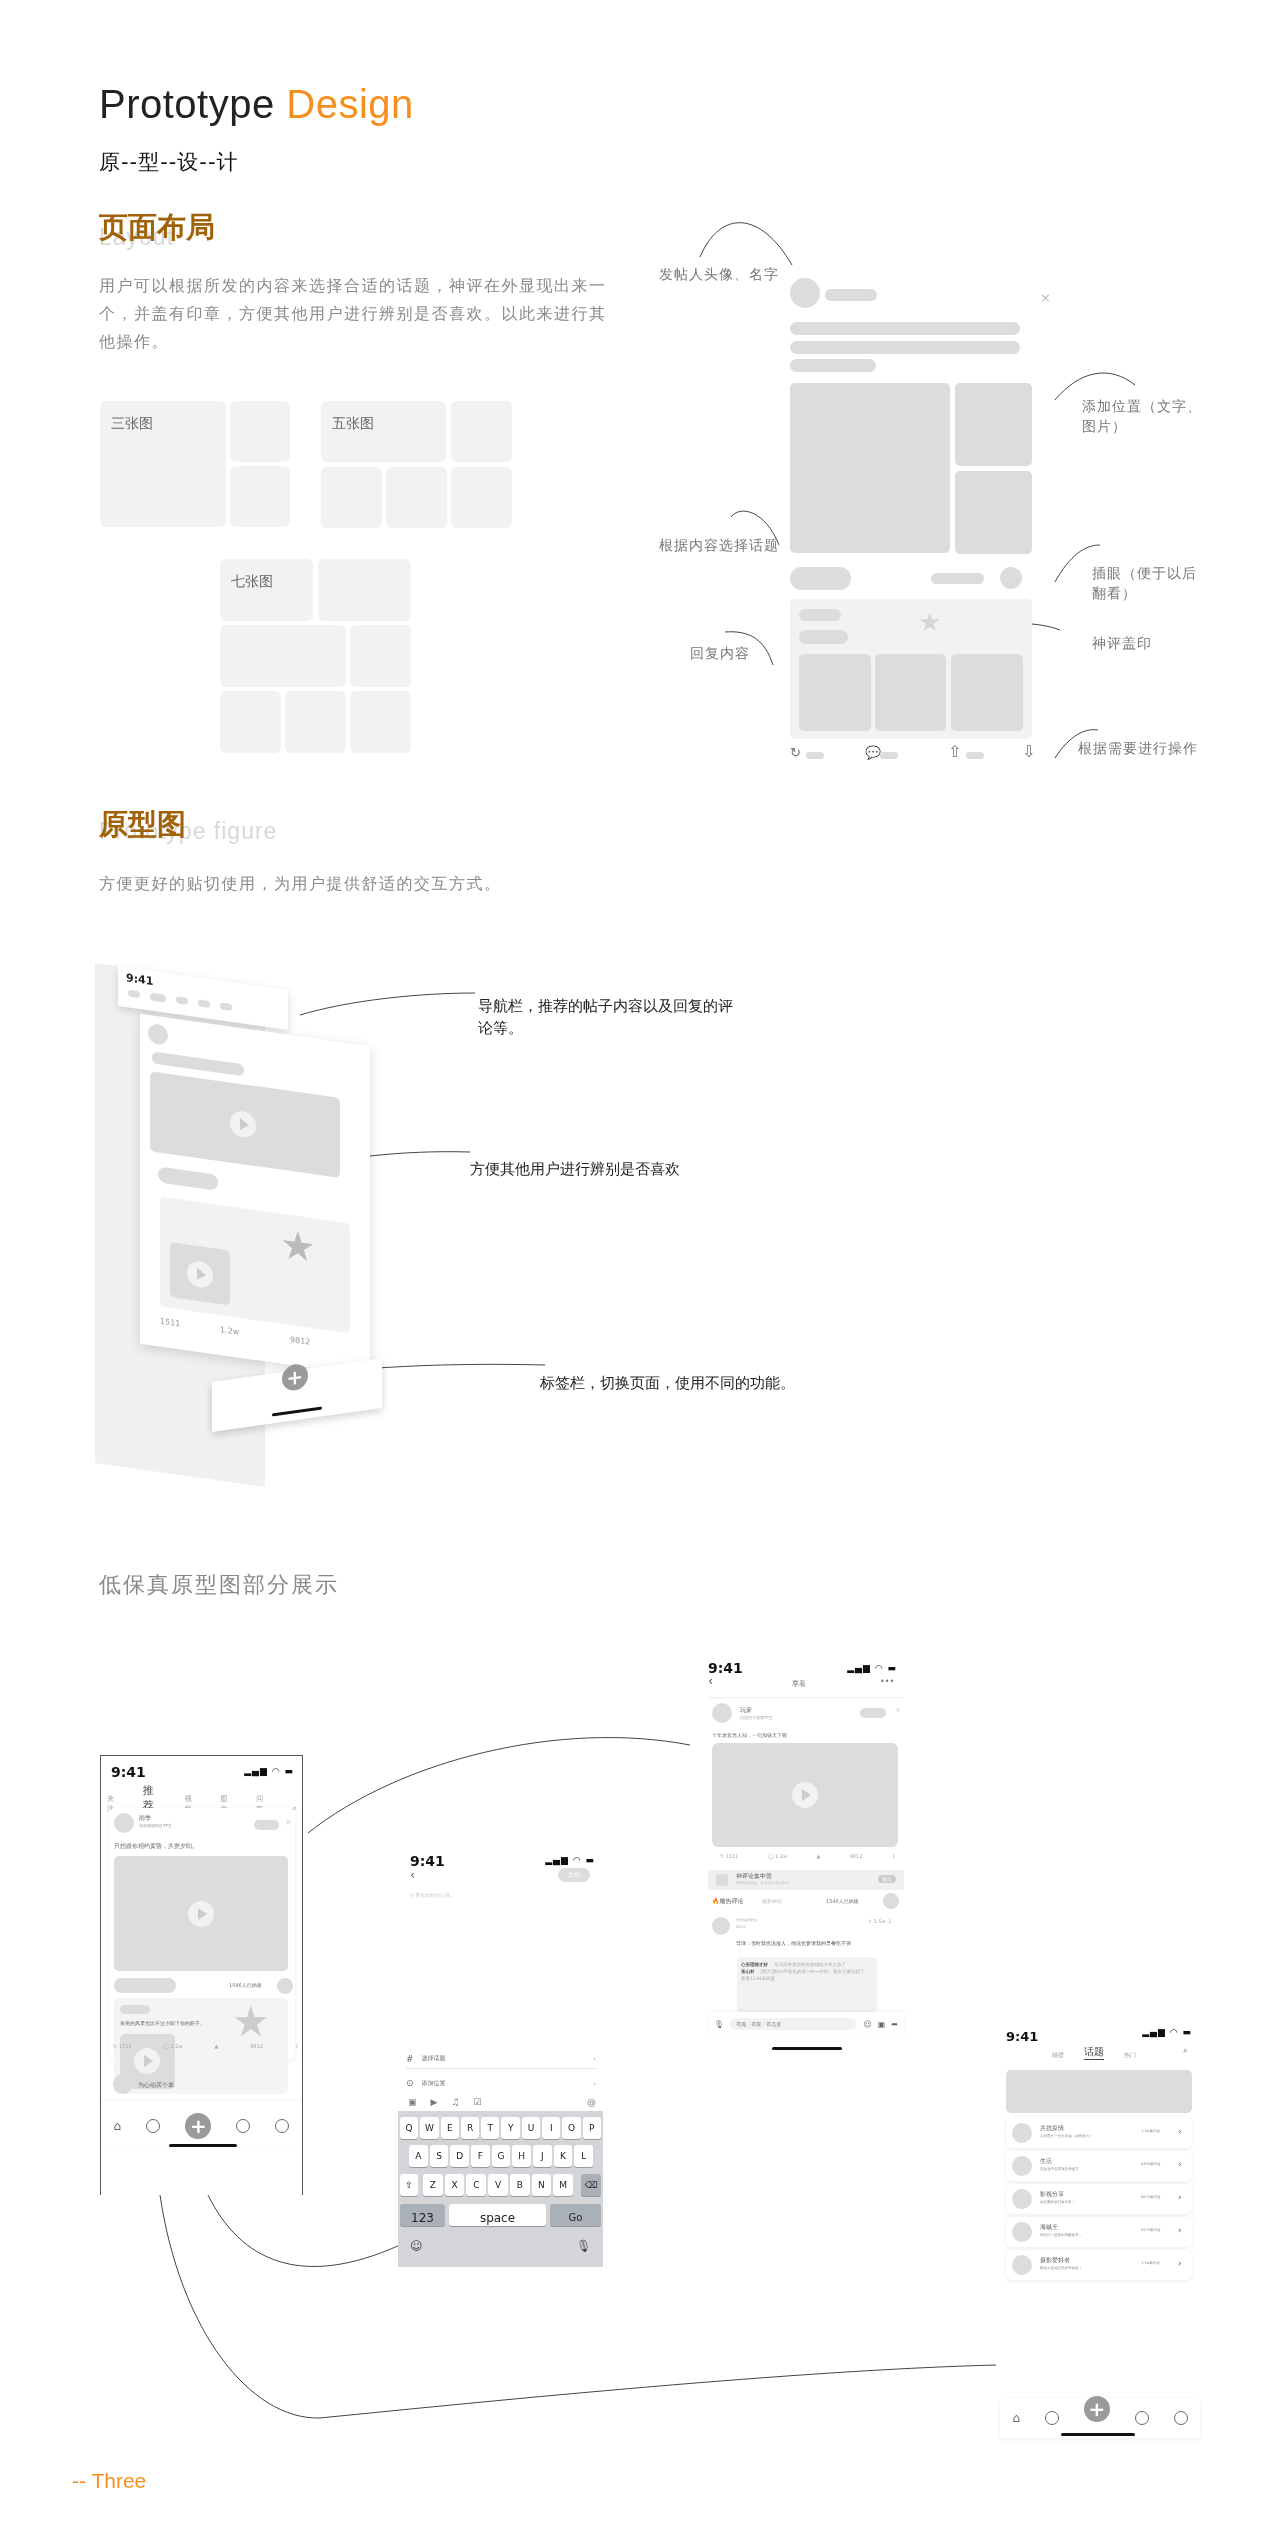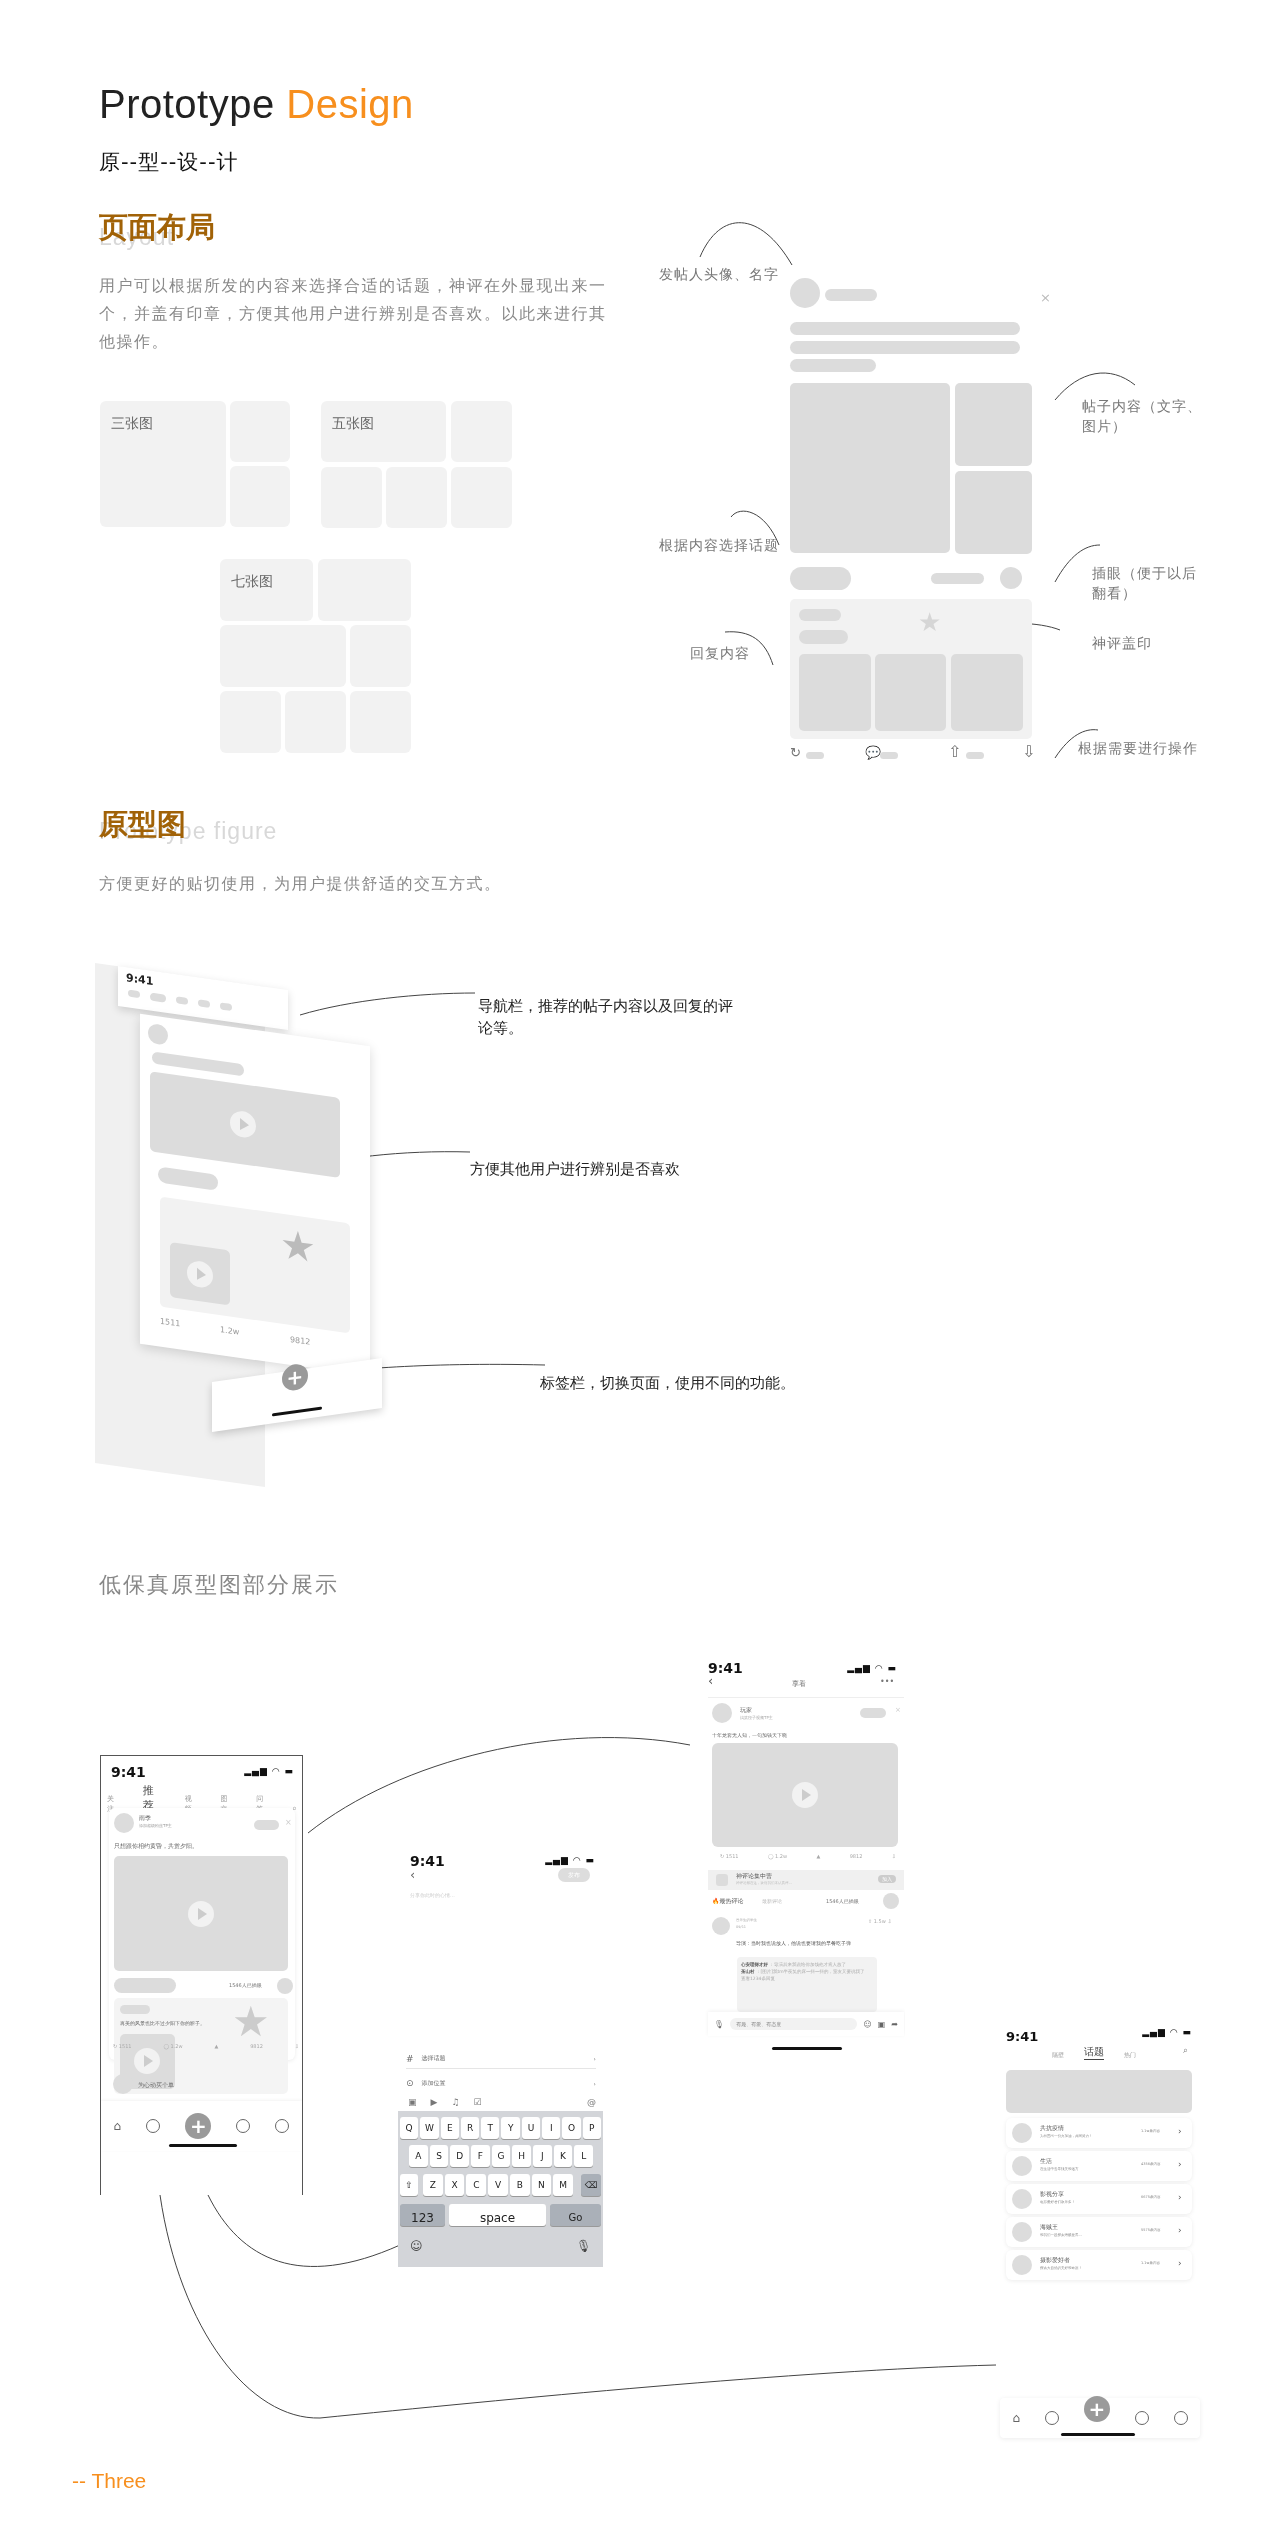--- a/index.html
+++ b/index.html
@@ -117,21 +117,21 @@
   <div class="abs" style="left:790px;top:745px;font-size:13px;color:#777">↻</div>
   <div class="ph" style="left:806px;top:752px;width:18px;height:7px"></div>
   <div class="abs" style="left:865px;top:745px;font-size:13px;color:#777">💬</div>
   <div class="ph" style="left:880px;top:752px;width:18px;height:7px"></div>
   <div class="abs" style="left:948px;top:742px;font-size:16px;color:#777">⇧</div>
   <div class="ph" style="left:966px;top:752px;width:18px;height:7px"></div>
   <div class="abs" style="left:1022px;top:742px;font-size:16px;color:#777">⇩</div>
 </div>
 
 <div class="ann" style="left:659px;top:264px">发帖人头像、名字</div>
-<div class="ann" style="left:1082px;top:396px;width:120px">帖子内容（文字、图片）</div>
+<div class="ann" style="left:1082px;top:396px;width:120px">添加位置（文字、图片）</div>
 <div class="ann" style="left:659px;top:535px">根据内容选择话题</div>
 <div class="ann" style="left:1092px;top:563px;width:106px">插眼（便于以后翻看）</div>
 <div class="ann" style="left:1092px;top:633px">神评盖印</div>
 <div class="ann" style="left:690px;top:643px">回复内容</div>
 <div class="ann" style="left:1078px;top:738px">根据需要进行操作</div>
 
 <div class="abs sec-ghost" style="left:99px;top:818px">Prototype figure</div>
 <div class="abs sec-title" style="left:99px;top:805px">原型图</div>
 <div class="abs para" style="left:99px;top:870px">方便更好的贴切使用，为用户提供舒适的交互方式。</div>
 

